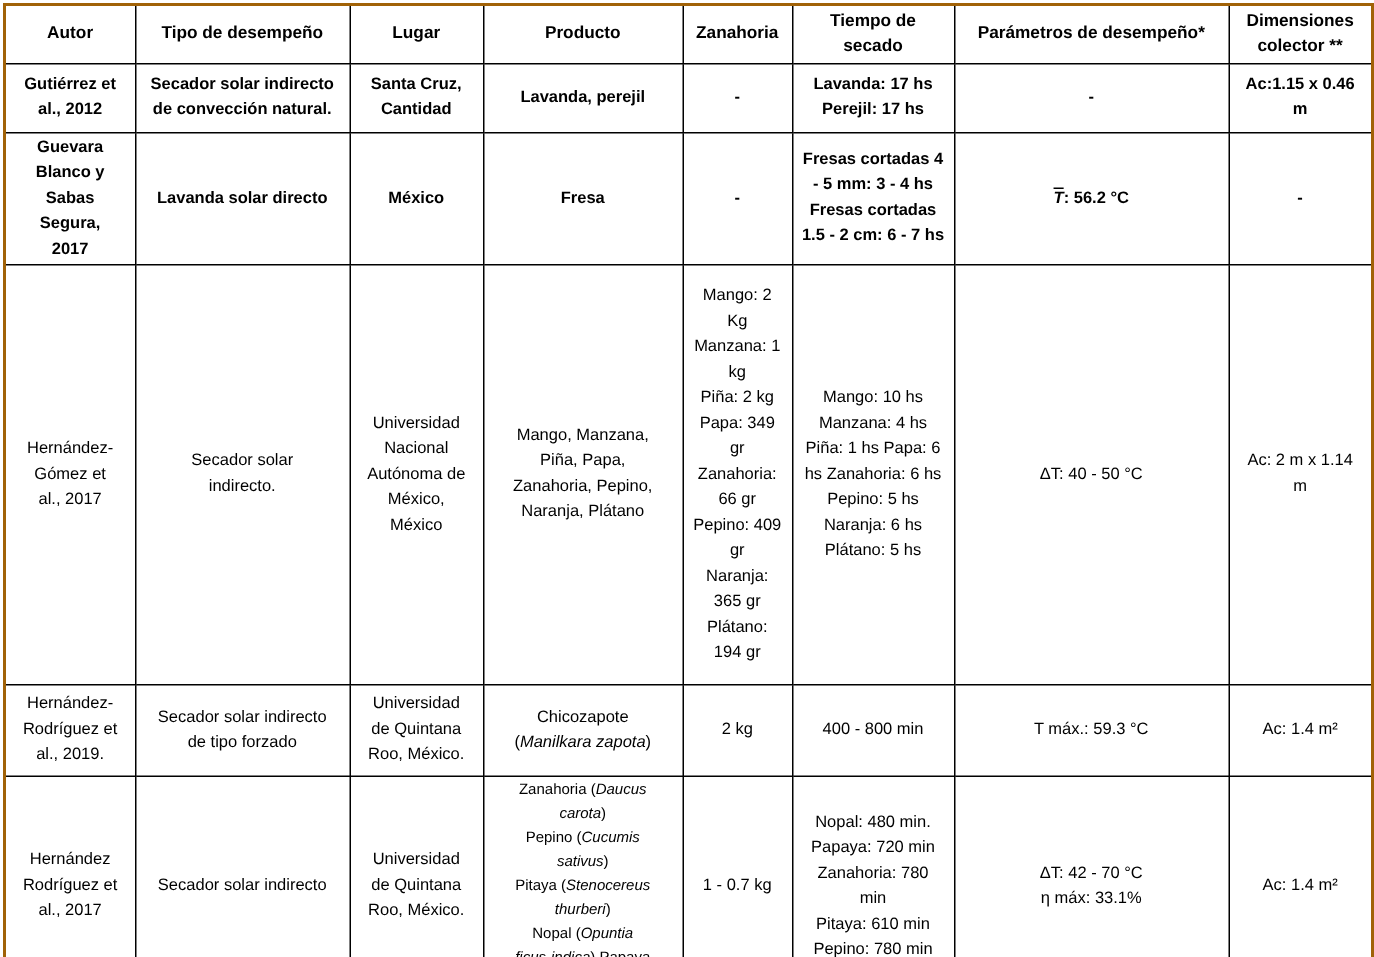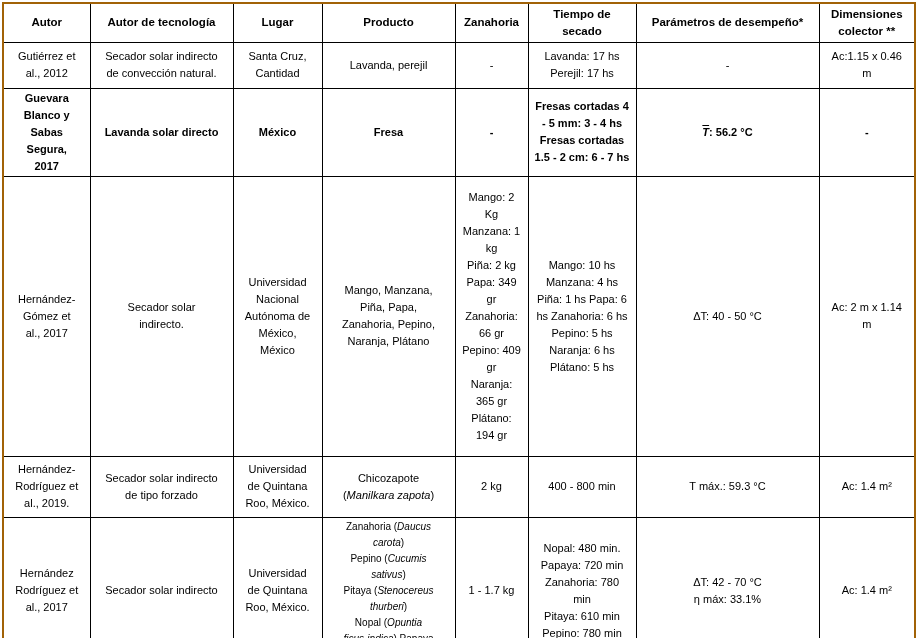--- a/index.html
+++ b/index.html
@@ -40,21 +40,21 @@
     font-size: 11.5px;
   }
   .lit-table i { font-style: italic; }
   .lit-table .ov { text-decoration: overline; }
   .lit-table td.small {
     font-size: 10px;
     line-height: 16px;
     padding: 1px 14px;
   }
   tr.hdr  { height: 39px; }
-  tr.r1   { height: 46px; }
+  tr.r1   { height: 46px; font-weight: bold; }
   tr.r2   { height: 87px; font-weight: bold; }
   tr.r3   { height: 280px; }
   tr.r4   { height: 61px; }
   tr.r5   { height: 120px; }
 </style>
 </head>
 <body>
 
 <div class="page">
   <table class="lit-table">
@@ -64,21 +64,21 @@
       <col style="width:89px">
       <col style="width:133px">
       <col style="width:73px">
       <col style="width:108px">
       <col style="width:183px">
       <col style="width:96px">
     </colgroup>
     <thead>
       <tr class="hdr">
         <th>Autor</th>
-        <th>Autor de tecnología</th>
+        <th>Tipo de desempeño</th>
         <th>Lugar</th>
         <th>Producto</th>
         <th>Zanahoria</th>
         <th>Tiempo de
 secado</th>
         <th>Parámetros de desempeño*</th>
         <th>Dimensiones
 colector **</th>
       </tr>
     </thead>
@@ -180,21 +180,21 @@
         <td><span>Universidad
 de Quintana
 Roo, México.</span></td>
         <td class="small"><span>Zanahoria (</span><i>Daucus carota</i><span>)
 Pepino (</span><i>Cucumis sativus</i><span>)
 Pitaya (</span><i>Stenocereus
 thurberi</i><span>)
 Nopal (</span><i>Opuntia
 ficus-indica</i><span>) Papaya
 (</span><i>Carica papaya</i><span>).</span></td>
-        <td><span>1 - 1.7 kg</span></td>
+        <td><span>1 - 0.7 kg</span></td>
         <td><span>Nopal: 480 min.
 Papaya: 720 min
 Zanahoria: 780
 min
 Pitaya: 610 min
 Pepino: 780 min</span></td>
         <td><span>ΔT: 42 - 70 °C
 η máx: 33.1%</span></td>
         <td><span>Ac: 1.4 m²</span></td>
       </tr>

